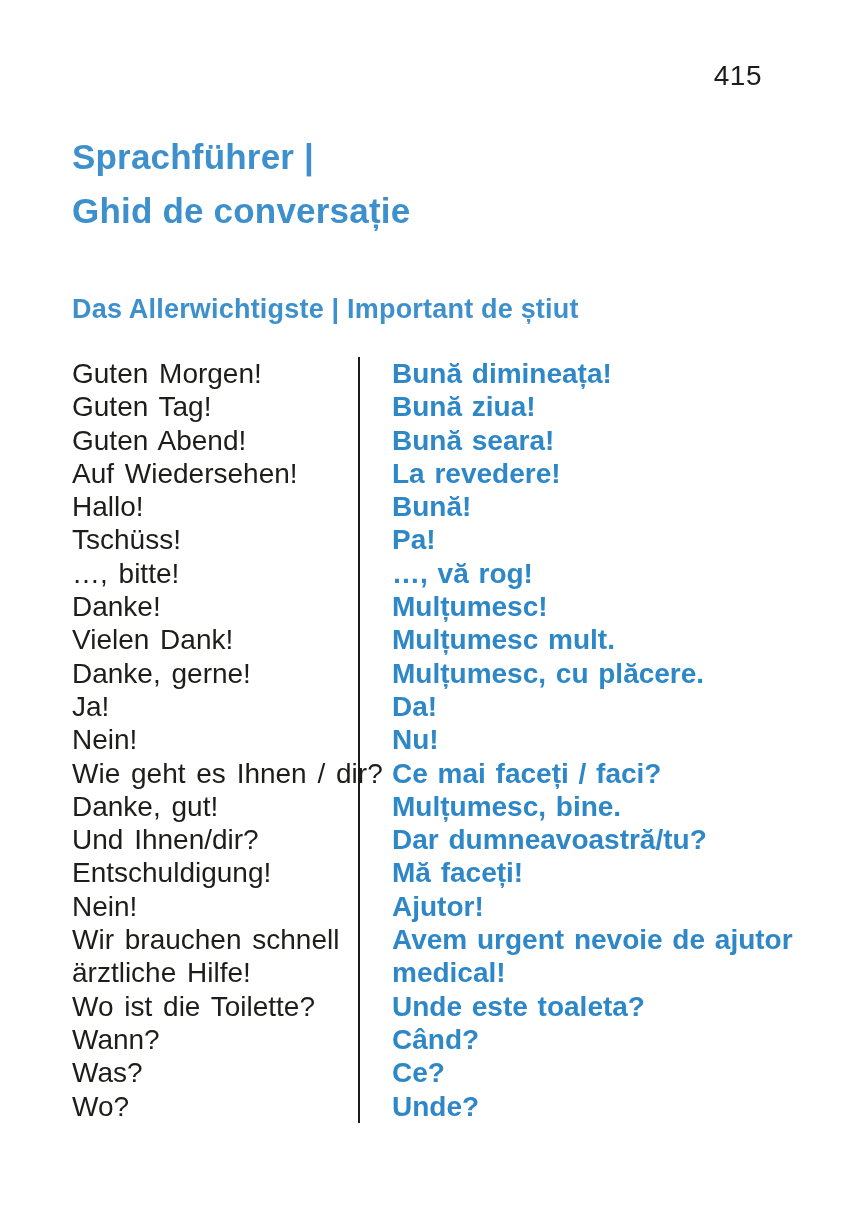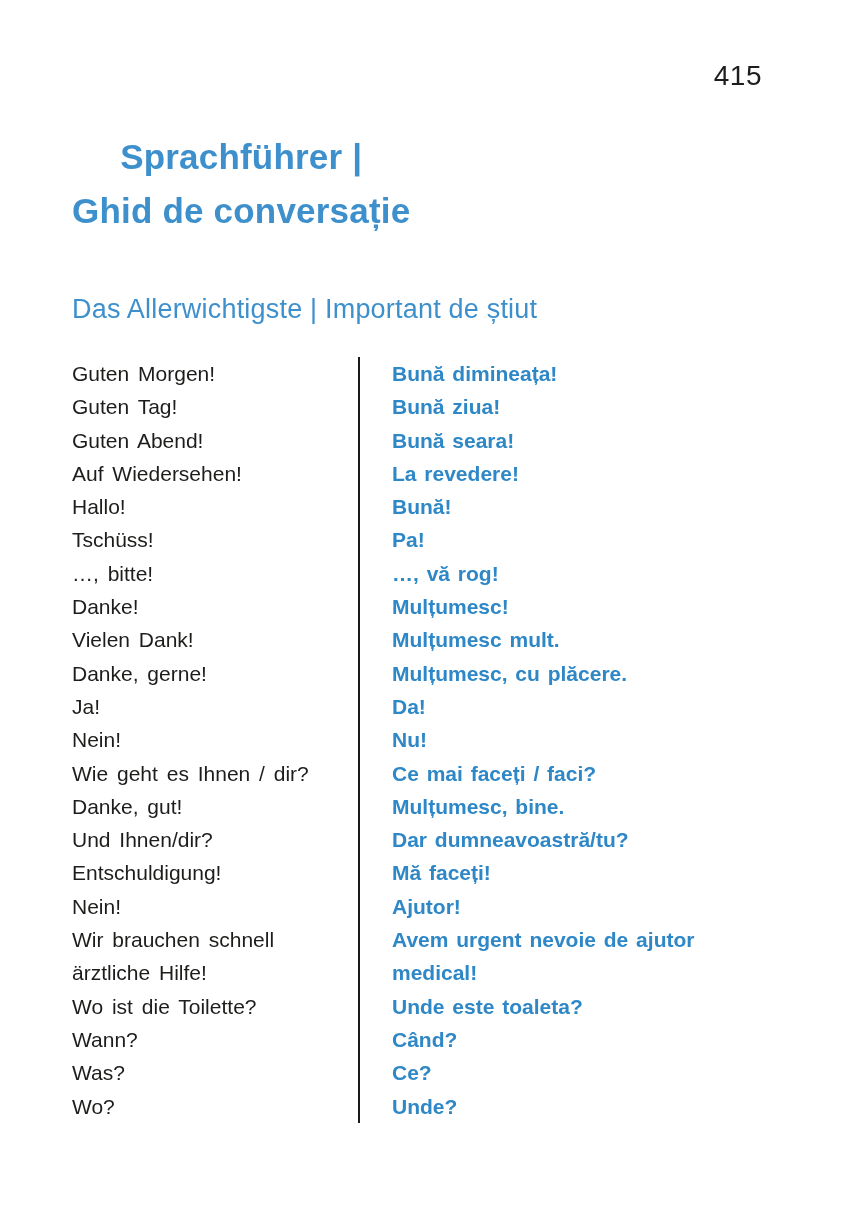--- a/index.html
+++ b/index.html
@@ -27,38 +27,37 @@
   }
   .title {
     position: absolute;
     left: 72px;
     top: 130px;
     font-size: 35px;
     line-height: 54px;
     font-weight: 700;
     color: var(--heading-blue);
     letter-spacing: 0.2px;
-    text-align: center;
   }
   .section-heading {
     position: absolute;
     left: 72px;
     top: 289px;
     font-size: 27px;
     line-height: 40px;
-    font-weight: 400;
+    font-weight: 700;
     color: var(--heading-blue);
     letter-spacing: 0.2px;
   }
   .phrase-table {
     position: absolute;
     left: 72px;
     top: 357px;
     right: 40px;
-    font-size: 21px;
+    font-size: 28px;
     line-height: 33.3px;
   }
   .phrase-row {
     display: grid;
     grid-template-columns: 286px 1fr;
   }
   .phrase-de {
     color: var(--body-text);
     word-spacing: 3px;
     padding-right: 10px;

